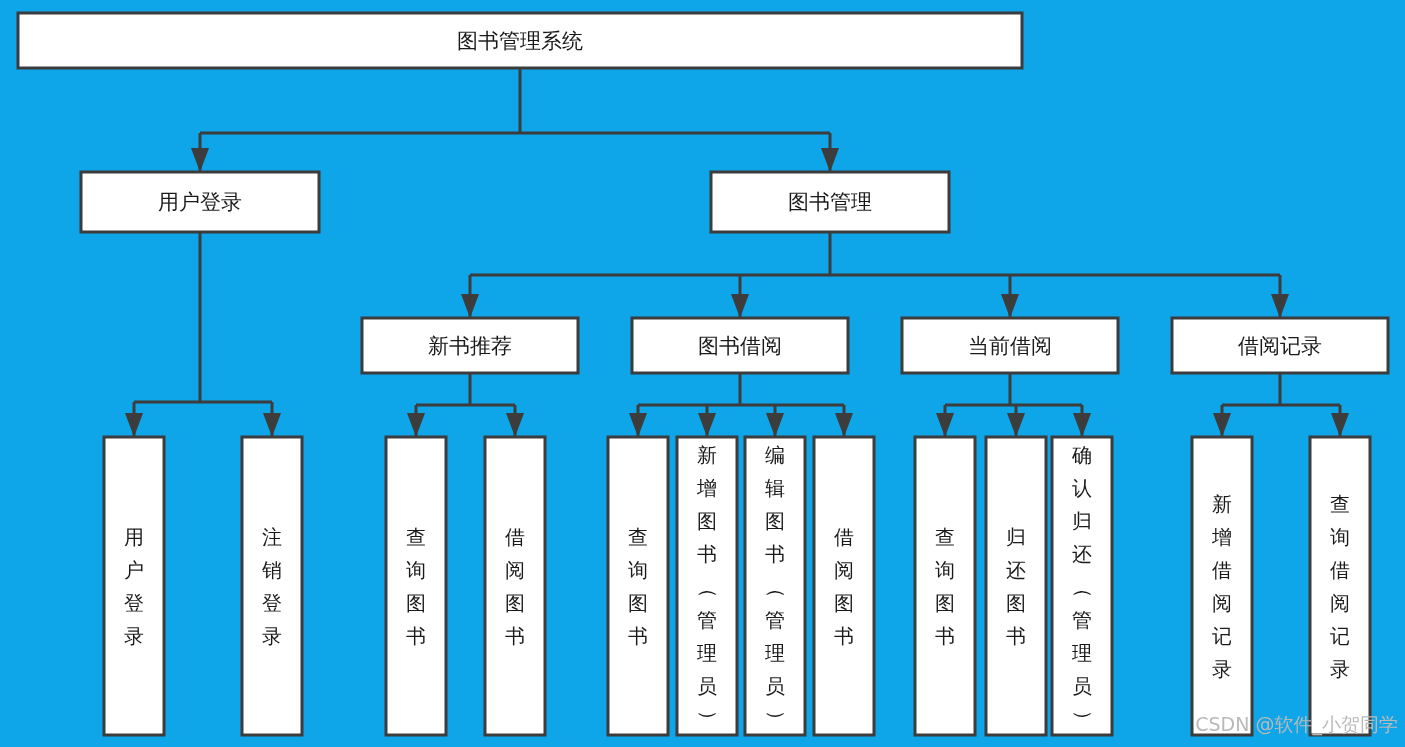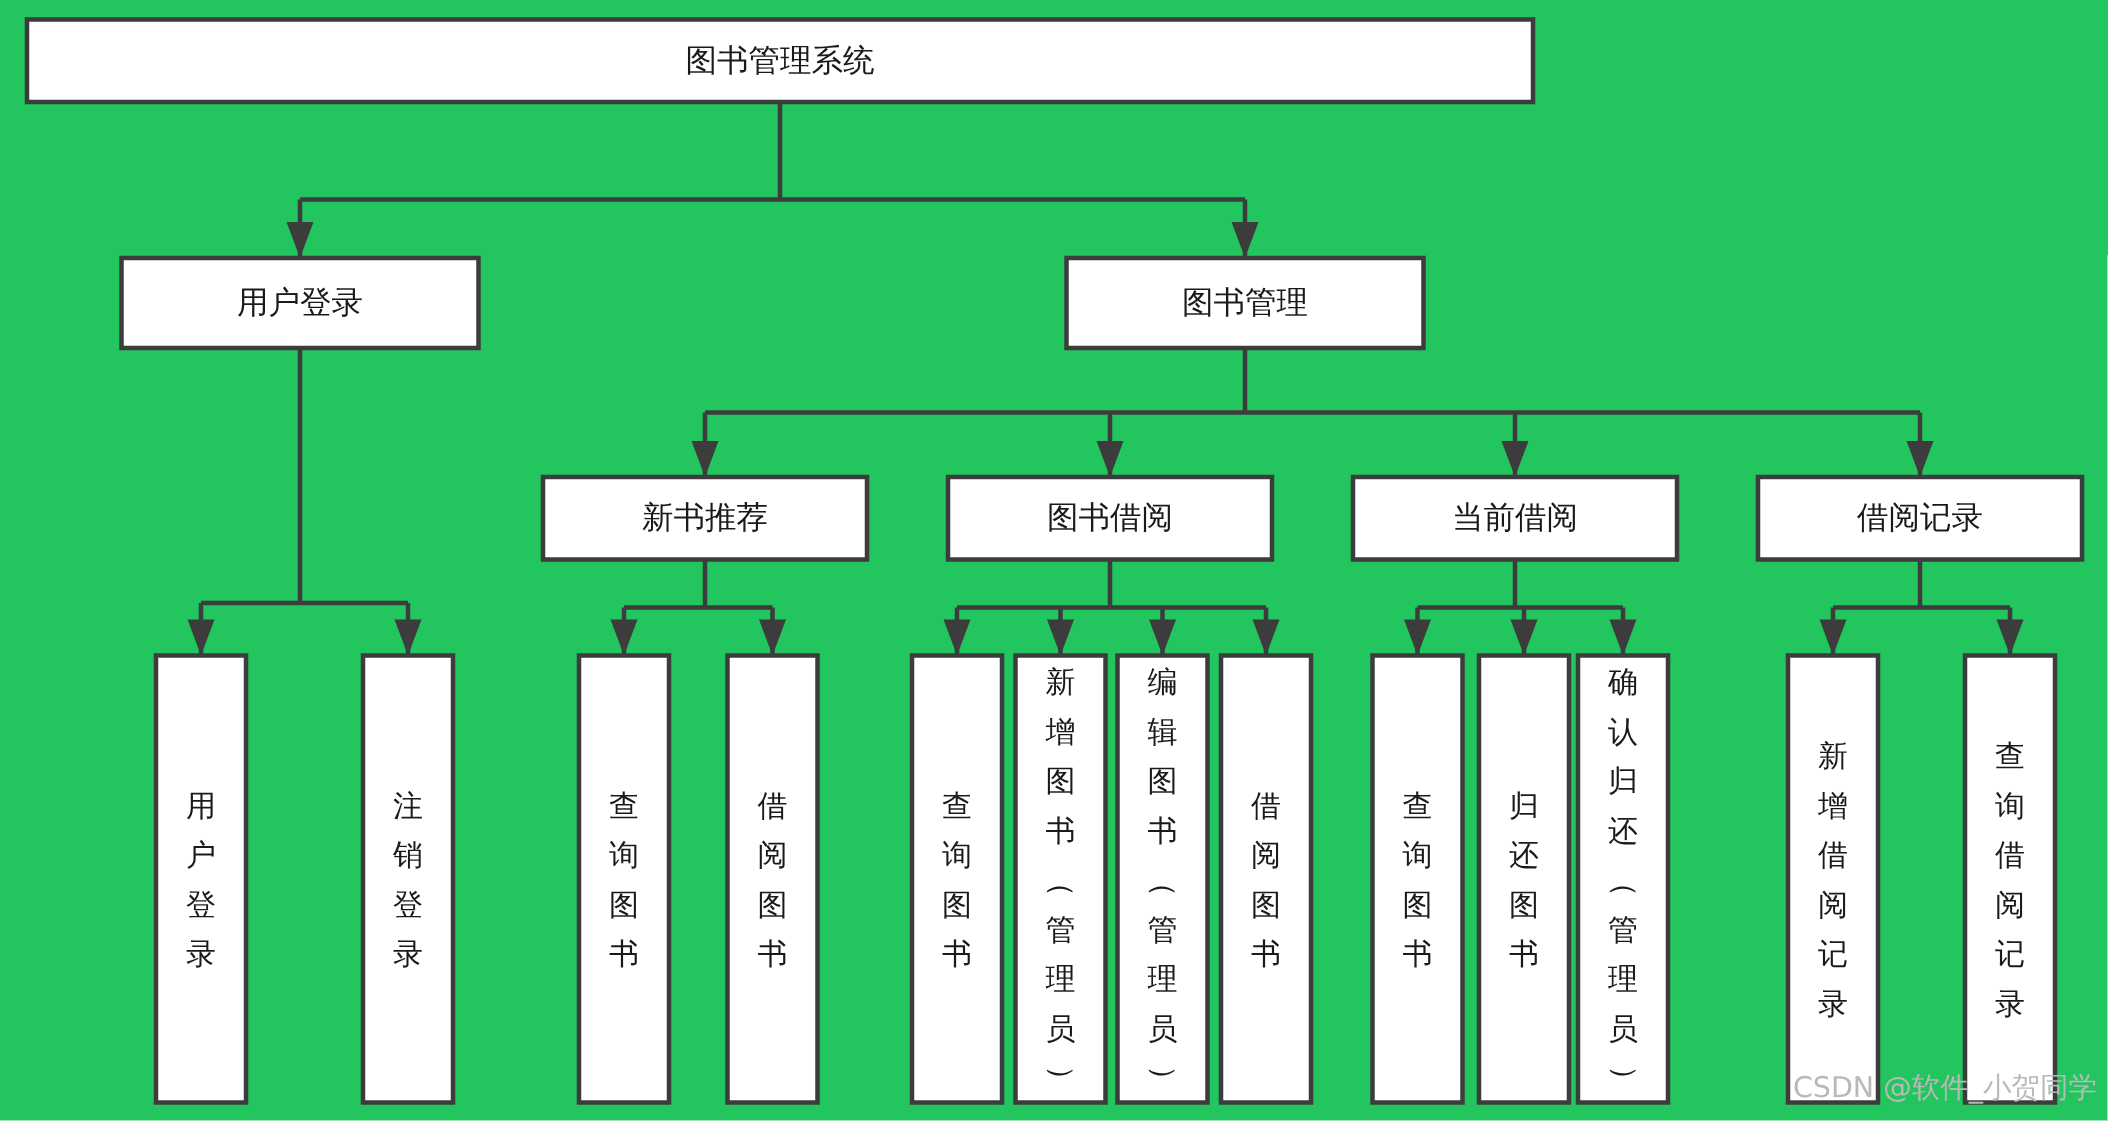--- a/index.html
+++ b/index.html
@@ -8,21 +8,21 @@
     padding: 0;
     background: #ffffff;
   }
   body {
     font-family: "DejaVu Sans", "Liberation Sans", sans-serif;
   }
   #diagram-root {
     position: relative;
     width: 1405px;
     height: 747px;
-    background: #22c55e;
+    background: #0ea5e9;
     overflow: hidden;
   }
   svg.diagram-canvas {
     position: absolute;
     left: 0;
     top: 0;
     width: 1405px;
     height: 747px;
     display: block;
   }

